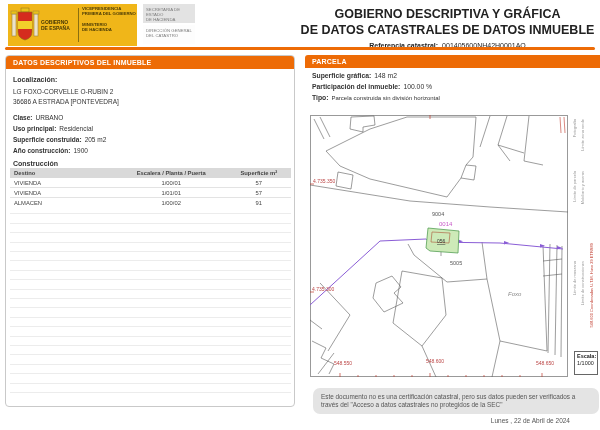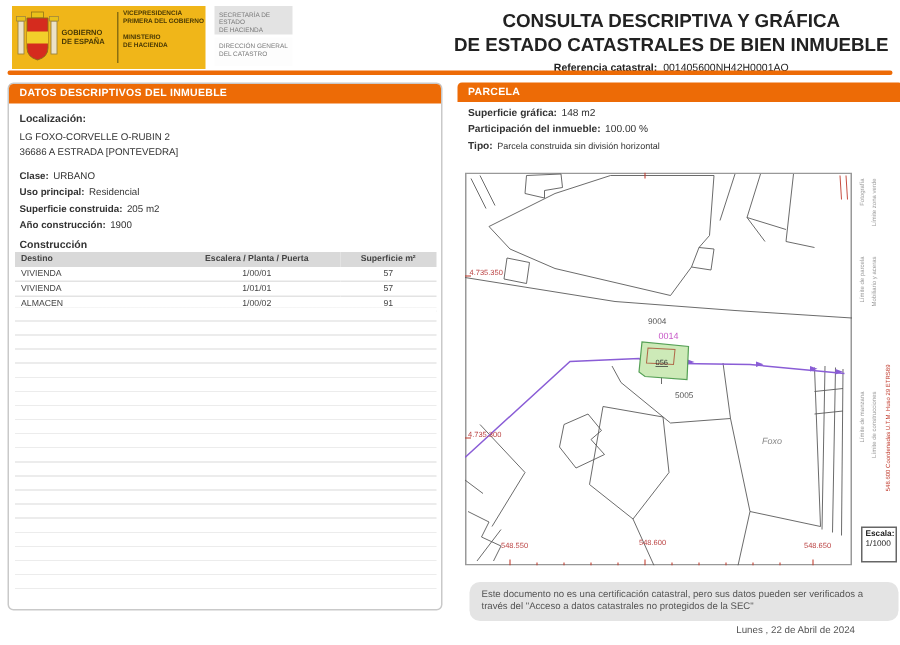--- a/index.html
+++ b/index.html
@@ -110,22 +110,22 @@
       <div>SECRETARÍA DE ESTADO</div>
       <div>DE HACIENDA</div>
     </div>
     <div class="gblock g2">
       <div>DIRECCIÓN GENERAL</div>
       <div>DEL CATASTRO</div>
     </div>
   </div>
 
   <div class="titlebox">
-    <div class="title-l">CONSULTA DESCRIPTIVA Y GRÁFICA</div>
-    <div class="title-l">DE ESTADO CATASTRALES DE BIEN INMUEBLE</div>
+    <div class="title-l">GOBIERNO DESCRIPTIVA Y GRÁFICA</div>
+    <div class="title-l">DE DATOS CATASTRALES DE DATOS INMUEBLE</div>
     <div class="refline">
       <span class="k">Referencia catastral:</span><span>001405600NH42H0001AO</span>
     </div>
   </div>
 
   <div class="divider"></div>
 
   <div class="lpanel">
     <div class="secbar">DATOS DESCRIPTIVOS DEL INMUEBLE</div>
 

